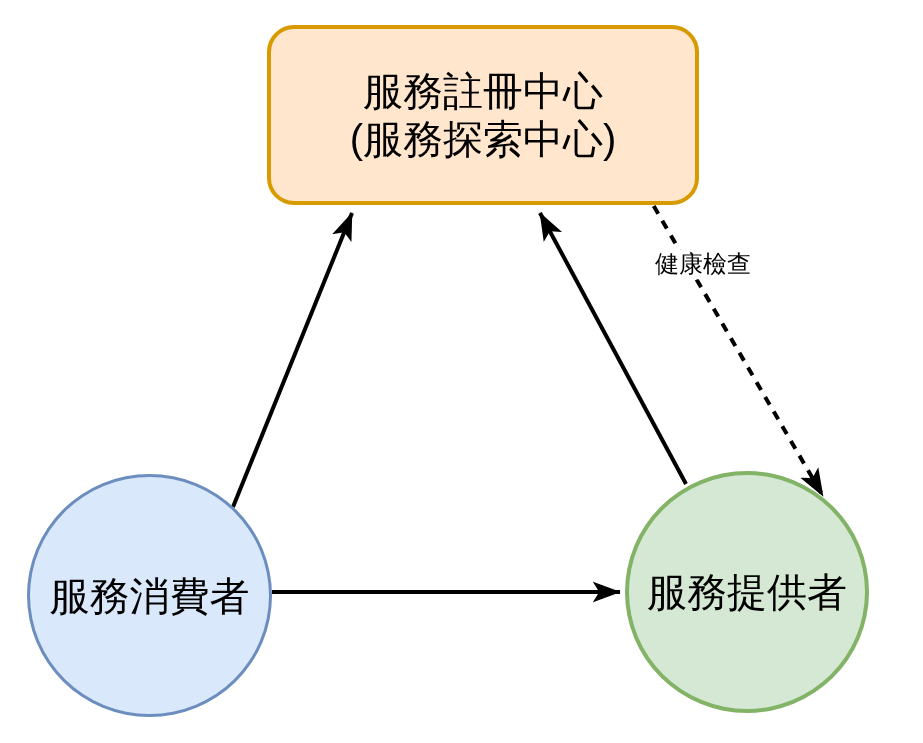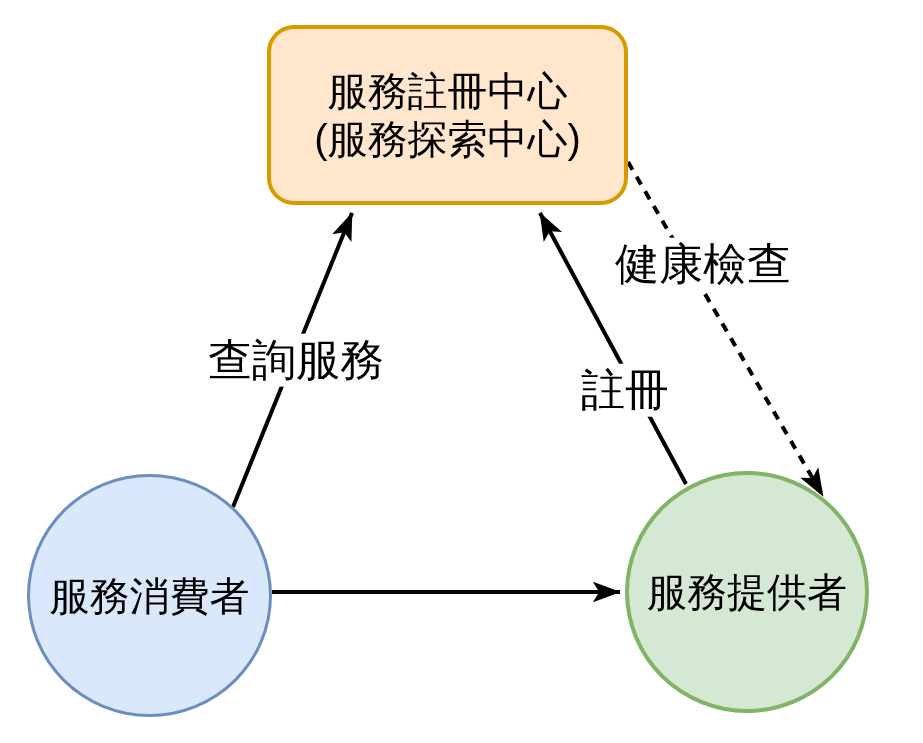--- a/index.html
+++ b/index.html
@@ -27,21 +27,21 @@
     display: flex;
     align-items: center;
     justify-content: center;
     text-align: center;
     color: #000000;
     font-size: 40px;
     line-height: 1.2;
   }
   .node-registry {
     left: 267px; top: 25px;
-    width: 361px; height: 180px;
+    width: 432px; height: 180px;
     background: #FFE6CC;
     border: 4px solid #D79B00;
     border-radius: 27px;
     white-space: pre-line;
   }
   .node-consumer {
     left: 27px; top: 474px;
     width: 245px; height: 243px;
     background: #DAE8FC;
     border: 3px solid #6C8EBF;
@@ -52,21 +52,21 @@
     width: 244px; height: 242px;
     background: #D5E8D4;
     border: 4px solid #82B366;
     border-radius: 50%;
   }
   .edge-label {
     position: absolute;
     transform: translate(-50%, -50%);
     background: #ffffff;
     color: #000000;
-    font-size: 44px;
+    font-size: 24px;
     line-height: 1.15;
     padding: 1px 5px;
     white-space: nowrap;
   }
   .lbl-query    { left: 296px; top: 360px; }
   .lbl-register { left: 625px; top: 390px; }
   .lbl-health   { left: 703px; top: 264px; }
   .lbl-request  { left: 443px; top: 591px; }
 </style>
 </head>
@@ -90,20 +90,18 @@
     <line x1="272" y1="592" x2="620" y2="592" stroke="#000000" stroke-width="4" marker-end="url(#arrowhead)"></line>
   </svg>
 
   <div class="node node-registry">服務註冊中心
 (服務探索中心)</div>
 
   <div class="node node-provider">服務提供者</div>
 
   <div class="node node-consumer">服務消費者</div>
 
-  <div class="edge-label lbl-query">查詢服務</div>
 
-  <div class="edge-label lbl-register">註冊</div>
 
   <div class="edge-label lbl-health">健康檢查</div>
 
 
 </div>
 
 </body></html>

